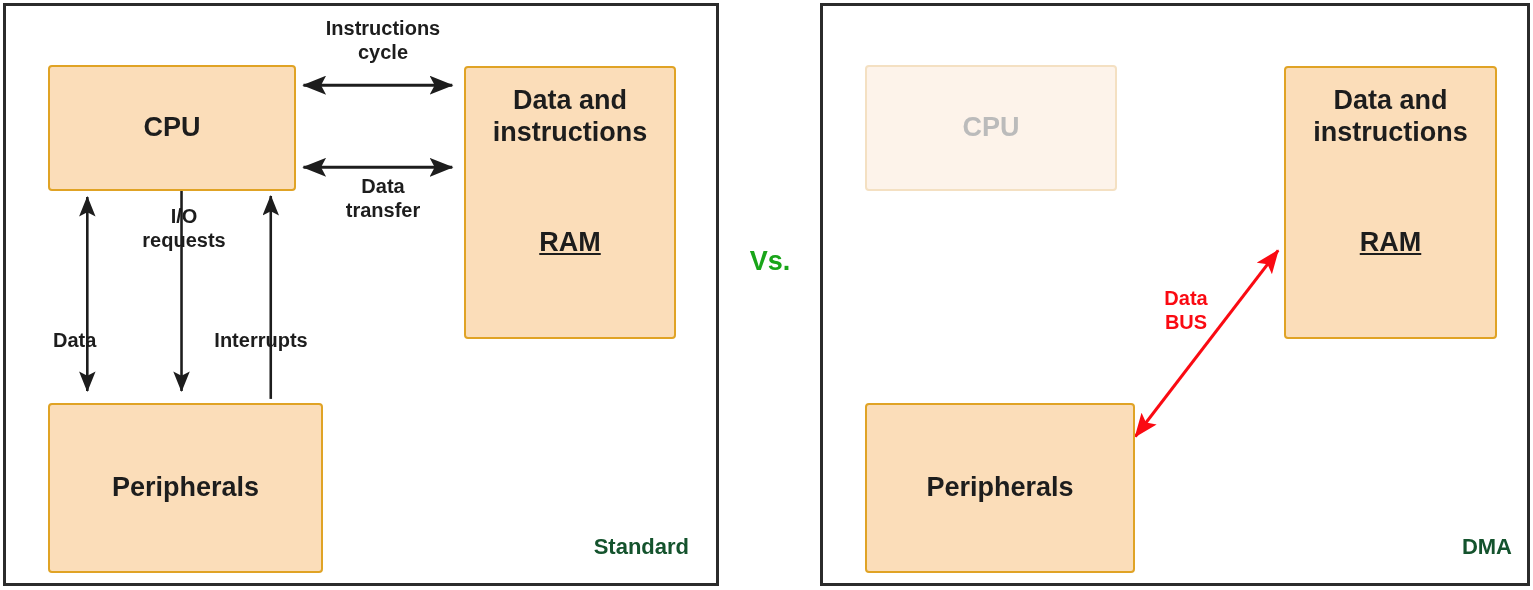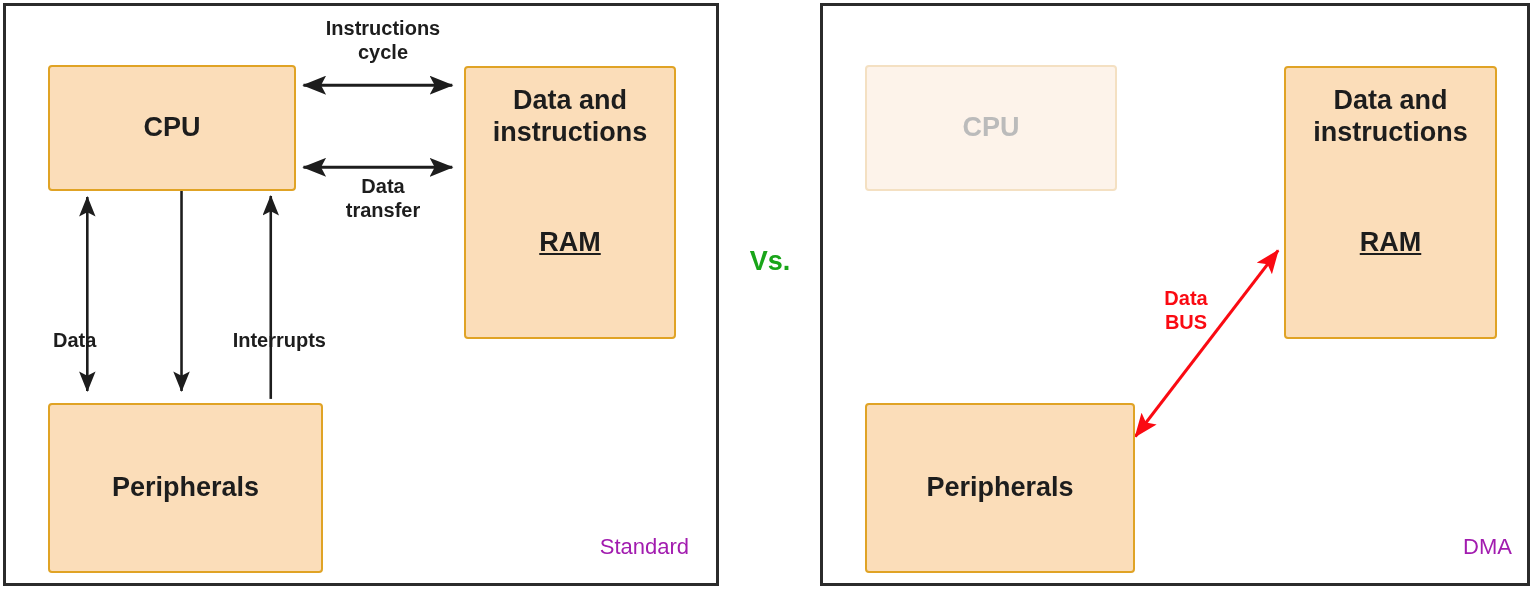--- a/index.html
+++ b/index.html
@@ -77,40 +77,40 @@
     font-size: 20px;
     line-height: 1.22;
     color: #1d1d1d;
     text-align: center;
     white-space: pre-line;
   }
   #label-instructions-cycle { left: 292px; top: 10px;  width: 170px; }
   #label-data-transfer      { left: 292px; top: 168px; width: 170px; }
   #label-io-requests        { left: 117px; top: 198px; width: 122px; }
   #label-data               { left: 47px;  top: 322px; width: 74px;  text-align: left; }
-  #label-interrupts         { left: 190px; top: 322px; width: 130px; text-align: right; }
+  #label-interrupts         { left: 190px; top: 322px; width: 130px; text-align: center; }
   #label-data-bus {
     left: 320px; top: 280px; width: 86px;
     color: #FA0A12; text-align: center;
   }
 
   
   .edges {
     position: absolute;
     left: 0; top: 0;
     width: 100%; height: 100%;
     pointer-events: none;
   }
 
   
   .caption {
     position: absolute;
-    font-weight: normal;
+    font-weight: bold;
     font-size: 22px;
-    color: #a21caf;
+    color: #14532d;
   }
   #caption-standard { right: 27px; bottom: 23px; }
   #caption-dma      { right: 15px; bottom: 23px; }
 
   
   #versus-label {
     position: absolute;
     left: 719px; top: 246px;
     width: 102px;
     text-align: center;
@@ -170,20 +170,22 @@
     <div class="node" id="node-peripherals-standard">
       <div class="centered">Peripherals</div>
     </div>
 
     <div class="edge-label" id="label-instructions-cycle">Instructions
 cycle</div>
 
     <div class="edge-label" id="label-data-transfer">Data
 transfer</div>
 
+    <div class="edge-label" id="label-io-requests">I/O
+requests</div>
 
     <div class="edge-label" id="label-data">Data</div>
 
     <div class="edge-label" id="label-interrupts">Interrupts</div>
 
     <div class="caption" id="caption-standard">Standard</div>
   </div>
 
   <div class="panel" id="panel-dma">
 

